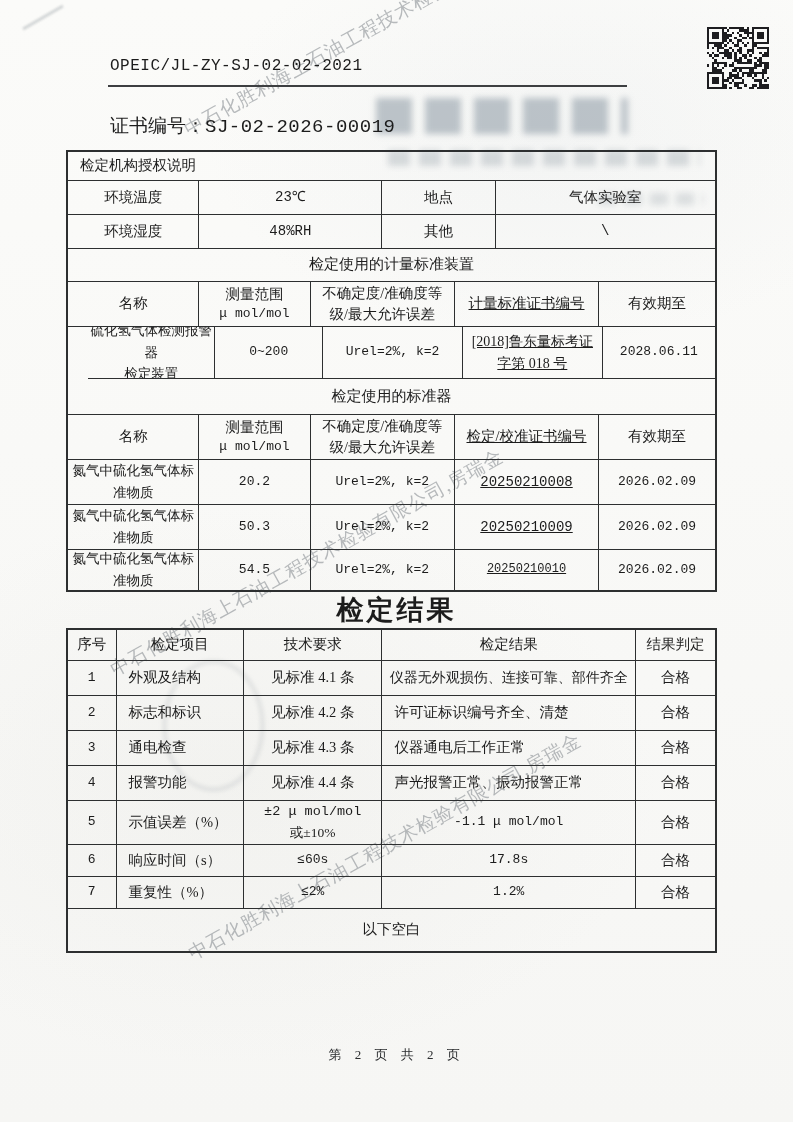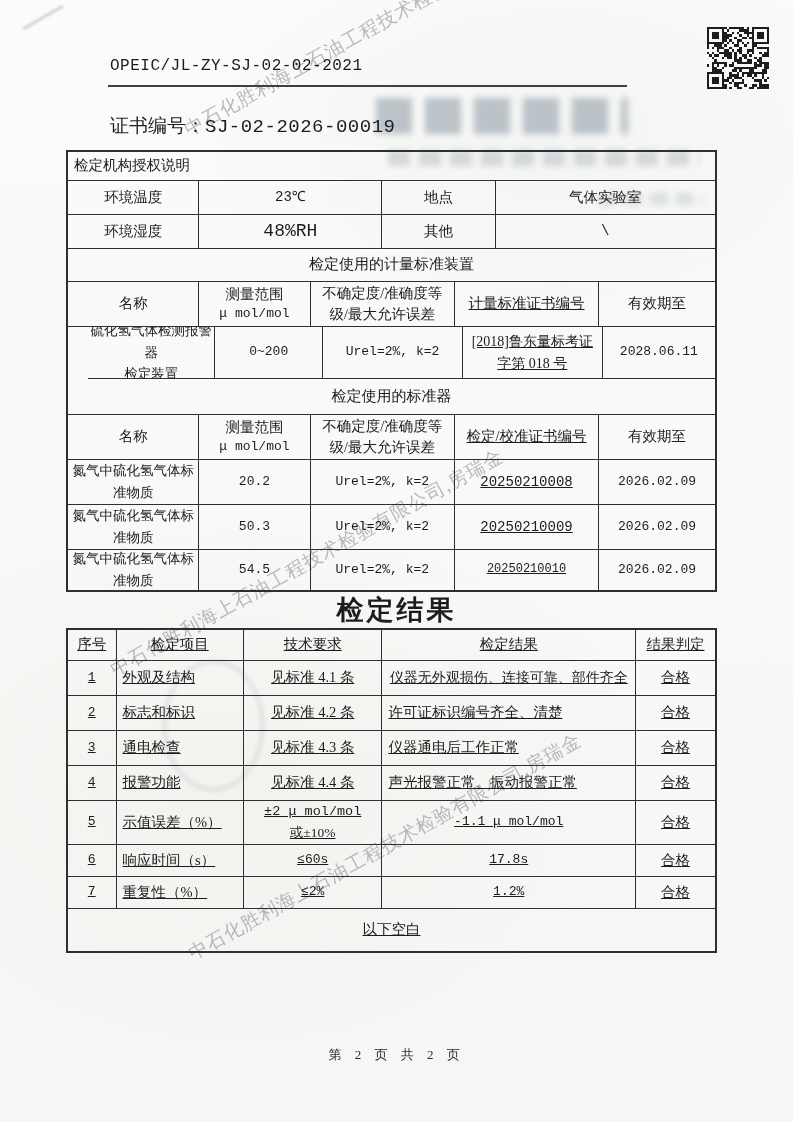--- a/index.html
+++ b/index.html
@@ -57,32 +57,32 @@
 
   
   .tbl{
     position:absolute;left:66px;width:651px;
     border:2px solid #2d2f30;
     box-sizing:border-box;
     background:transparent;
     z-index:2;
   }
   .tbl1{top:150px;}
-  .tbl2{top:628px;text-decoration:underline;}
+  .tbl2{top:628px;}
   .t-row{display:flex;border-bottom:1px solid #2d2f30;box-sizing:border-box;}
   .t-row:last-child{border-bottom:none;}
   .c{
     border-right:1px solid #2d2f30;
     display:flex;flex-direction:column;justify-content:center;align-items:center;
     text-align:center;box-sizing:border-box;
     font-size:14.5px;line-height:1.45;
     overflow:hidden;
   }
   .c:last-child{border-right:none;}
-  .c.left{align-items:flex-start;text-align:right;padding-left:6px;}
+  .c.left{align-items:flex-start;text-align:right;padding-left:12px;}
   .full{width:100%;}
   .sec-title{font-size:15px;}
   .hdr{font-size:14.5px;}
   .small{font-size:13px;}
   .name{font-size:13.5px;line-height:1.6;}
   .nowrap{white-space:nowrap;}
 
   
   .wea{width:20.3%;} .web{width:28.3%;} .wec{width:17.5%;} .wed{width:33.9%;}
   .w5a{width:20.3%;} .w5b{width:17.2%;text-align:right;} .w5c{width:22.3%;} .w5d{width:22.3%;text-decoration:underline;} .w5e{width:17.9%;}
@@ -137,21 +137,21 @@
 
     <div class="t-row h34">
       <div class="c wea">环境温度</div>
       <div class="c web mono" style="font-size:14px">23℃</div>
       <div class="c wec">地点</div>
       <div class="c wed">气体实验室</div>
     </div>
 
     <div class="t-row h34">
       <div class="c wea">环境湿度</div>
-      <div class="c web mono" style="font-size:18px">48%RH</div>
+      <div class="c web mono" style="font-size:14px">48%RH</div>
       <div class="c wec">其他</div>
       <div class="c wed mono" style="font-size:14px">\</div>
     </div>
 
     <div class="t-row h33">
       <div class="c full sec-title">检定使用的计量标准装置</div>
     </div>
 
     <div class="t-row h45">
       <div class="c w5a hdr">名称</div>

